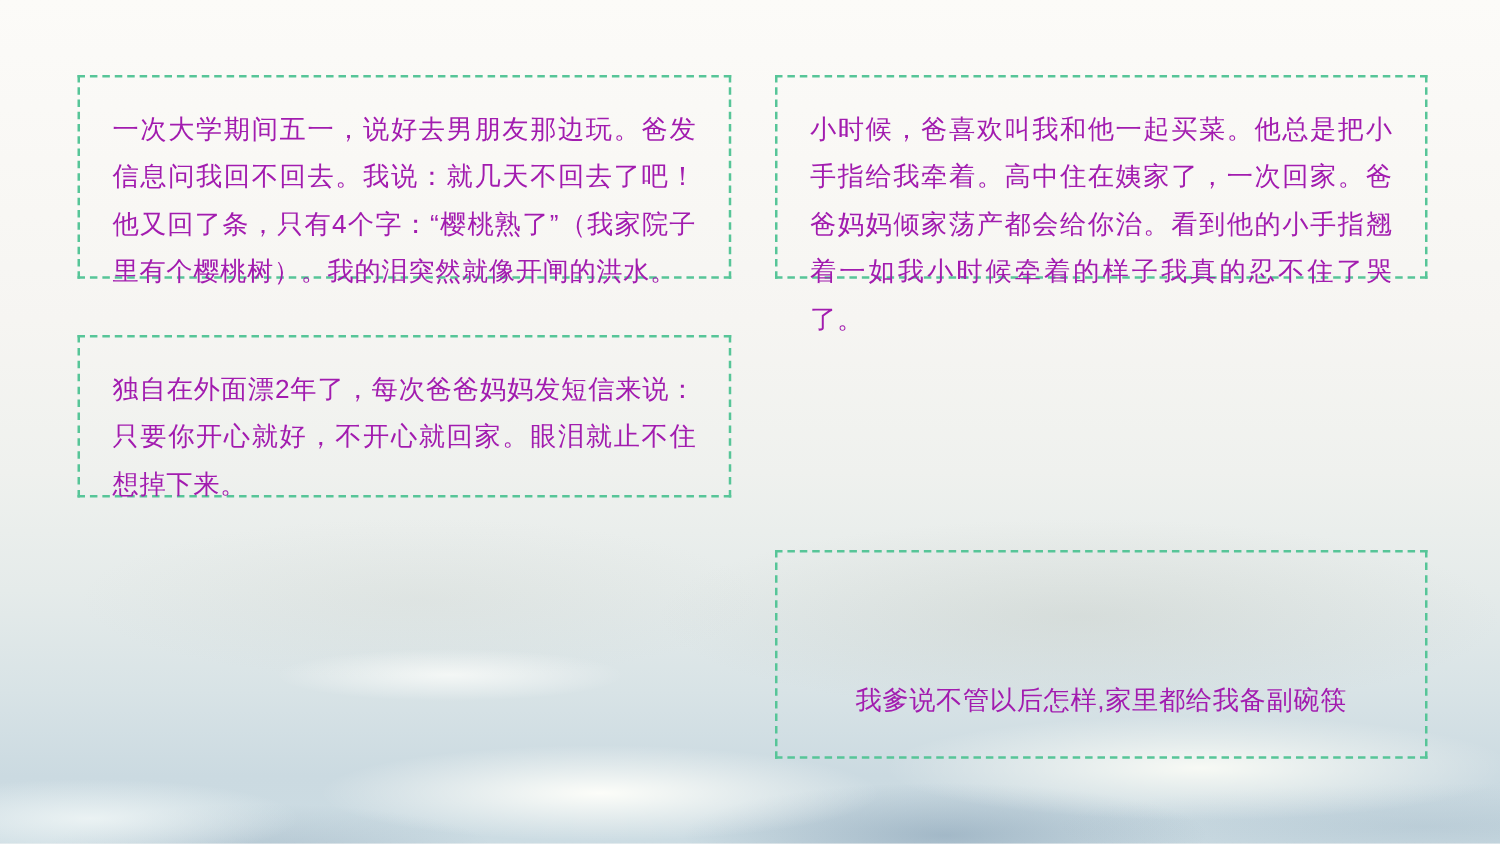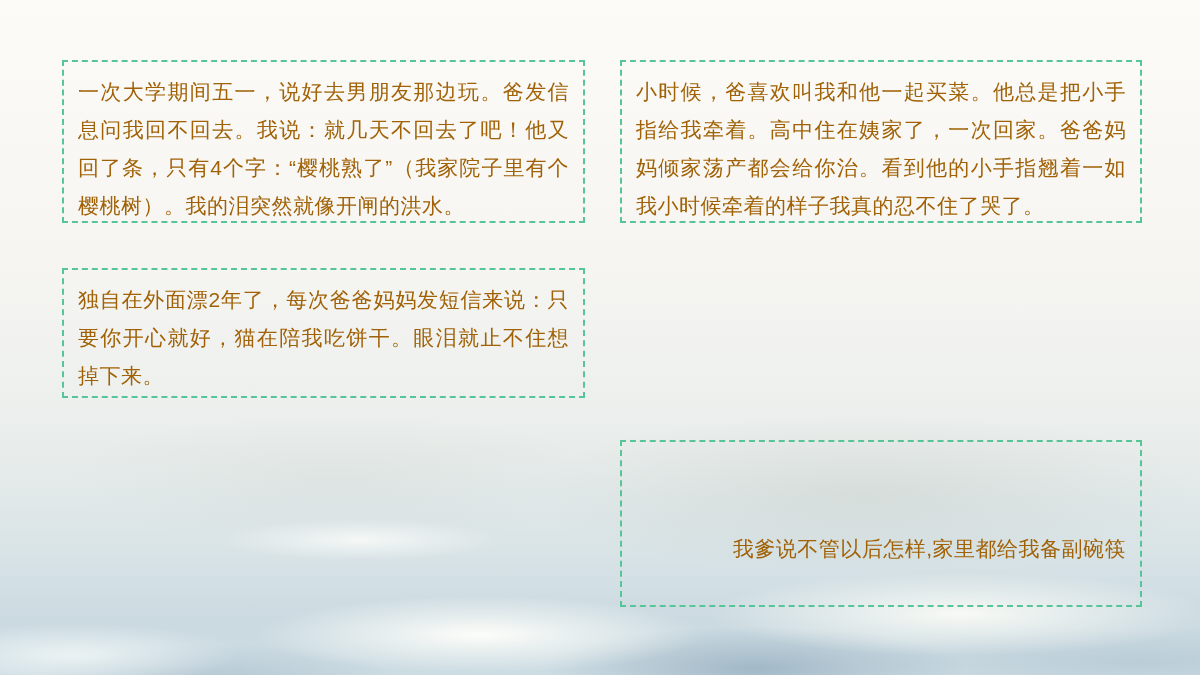--- a/index.html
+++ b/index.html
@@ -37,53 +37,53 @@
       linear-gradient(180deg, #fcfbf8 0%, #f6f5f2 38%, #eff1ee 56%, #e5ebea 70%, #d8e3e6 82%, #cbdae1 92%, #ccdce3 100%);
   }
   .textbox {
     position: absolute;
     box-sizing: border-box;
     border: 2px dashed #57c598;
     padding: 11px 14px;
     background: transparent;
   }
   .textbox p {
-    margin: 0;
+    margin: 12px;
     font-size: 21px;
     line-height: 38px;
     letter-spacing: 0.5px;
-    color: #a16207;
+    color: #a21caf;
     text-align: justify;
     text-justify: inter-ideograph;
   }
   .box-1 { left: 62px;  top: 60px;  width: 523px; height: 163px; }
   .box-2 { left: 620px; top: 60px;  width: 522px; height: 163px; }
   .box-3 { left: 62px;  top: 268px; width: 523px; height: 130px; }
   .box-4 { left: 620px; top: 268px; width: 522px; height: 130px; }
   .box-5 { left: 62px;  top: 440px; width: 523px; height: 167px; }
   .box-6 { left: 620px; top: 440px; width: 522px; height: 167px; }
   .box-6 { padding-top: 88px; }
-  .box-6 p { text-align: right; }
+  .box-6 p { text-align: center; }
 </style>
 </head>
 <body>
 
 <div class="slide">
   <div class="bg"></div>
 
   <div class="textbox box-1">
     <p>一次大学期间五一，说好去男朋友那边玩。爸发信息问我回不回去。我说：就几天不回去了吧！他又回了条，只有4个字：“樱桃熟了”（我家院子里有个樱桃树）。我的泪突然就像开闸的洪水。</p>
   </div>
 
   <div class="textbox box-2">
     <p>小时候，爸喜欢叫我和他一起买菜。他总是把小手指给我牵着。高中住在姨家了，一次回家。爸爸妈妈倾家荡产都会给你治。看到他的小手指翘着一如我小时候牵着的样子我真的忍不住了哭了。</p>
   </div>
 
   <div class="textbox box-3">
-    <p>独自在外面漂2年了，每次爸爸妈妈发短信来说：只要你开心就好，猫在陪我吃饼干。眼泪就止不住想掉下来。</p>
+    <p>独自在外面漂2年了，每次爸爸妈妈发短信来说：只要你开心就好，不开心就回家。眼泪就止不住想掉下来。</p>
   </div>
 
 
 
   <div class="textbox box-6">
     <p>我爹说不管以后怎样,家里都给我备副碗筷</p>
   </div>
 </div>
 
 </body></html>

